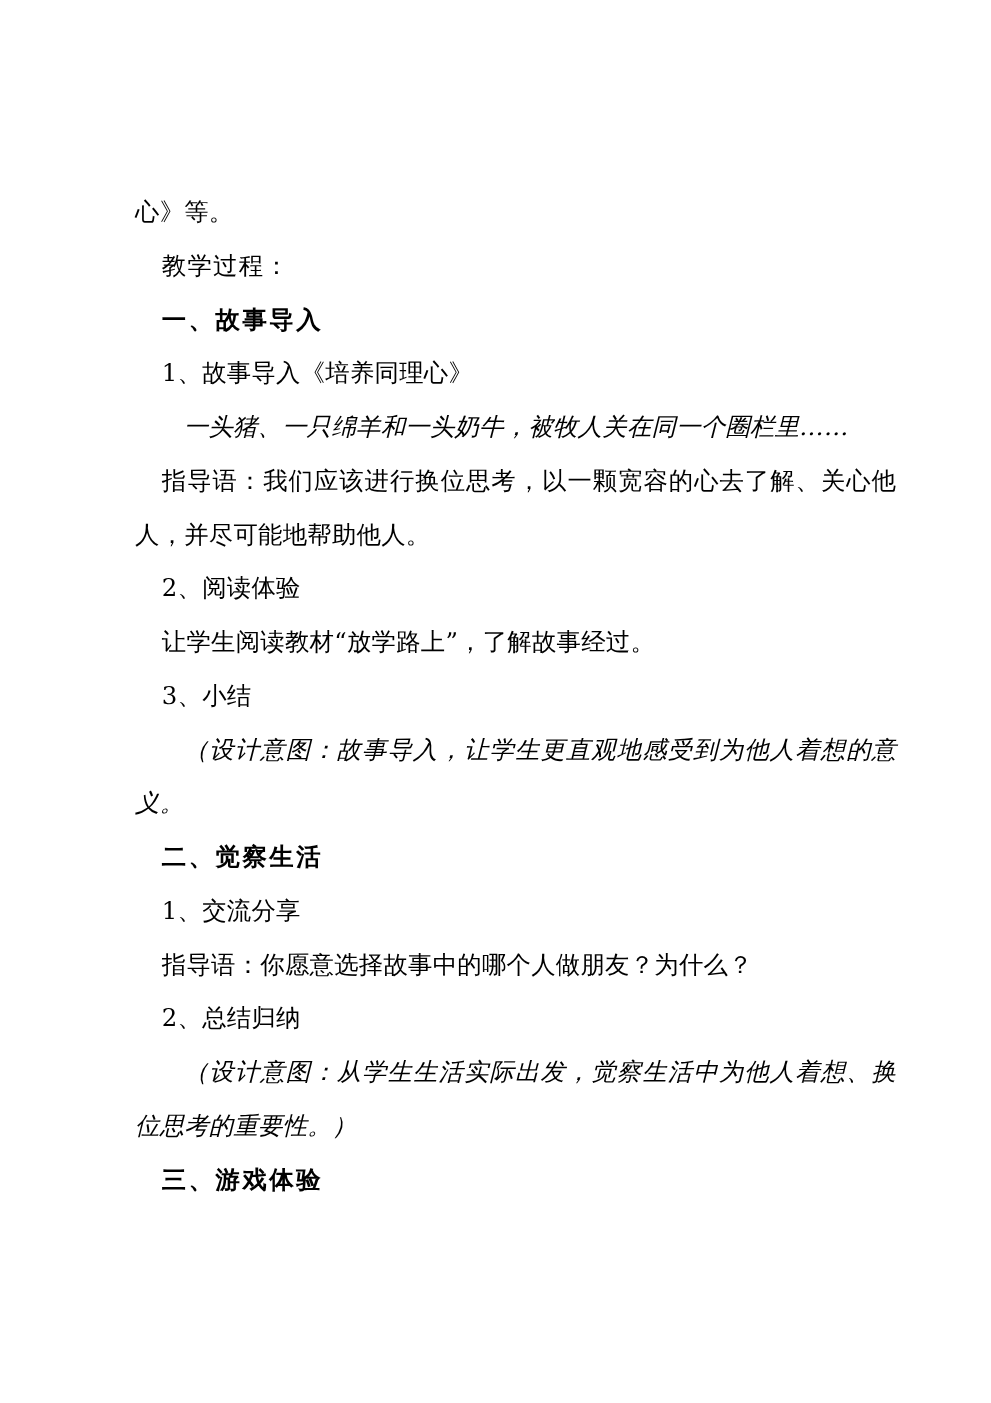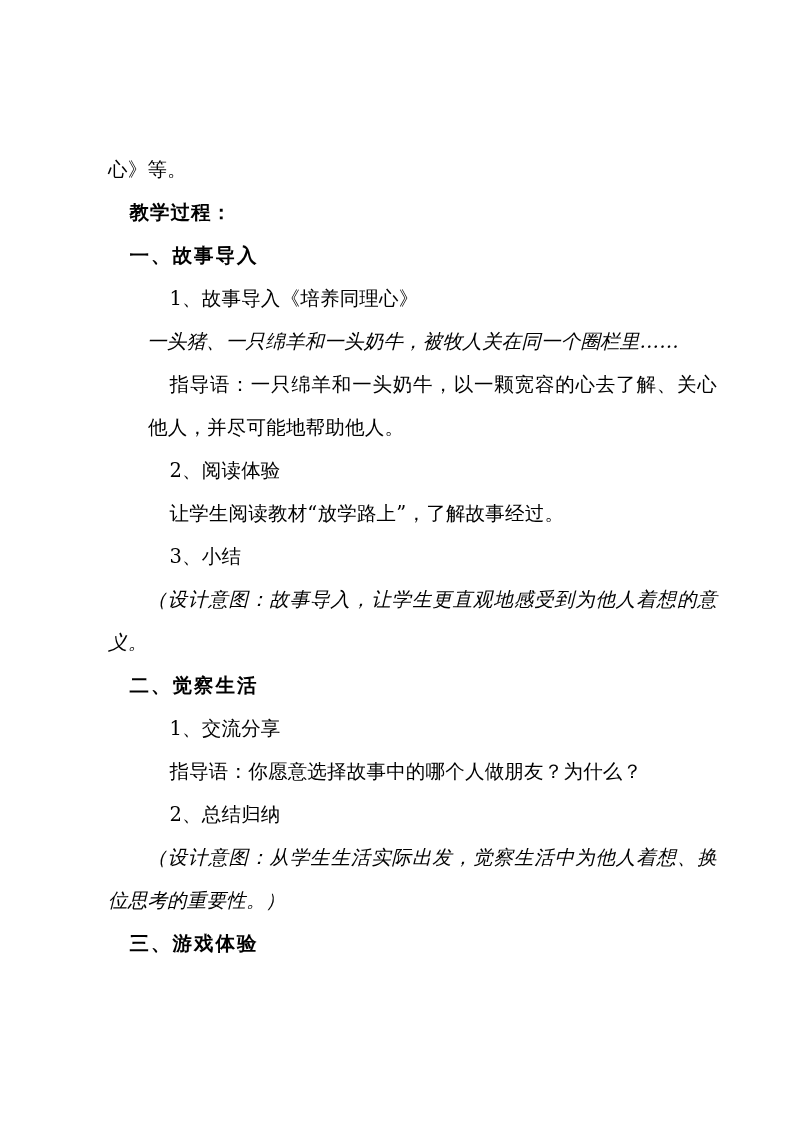--- a/index.html
+++ b/index.html
@@ -32,24 +32,23 @@
   p {
     margin: 0;
     padding: 0;
   }
   .indent {
     text-indent: 2em;
     font-style: italic;
   }
   .indent-1 {
     text-indent: 1.1em;
-    margin-left: 40px;
   }
   .heading {
-    font-weight: bold;
+    font-weight: normal;
     text-indent: 1.1em;
     letter-spacing: 1px;
   }
   .sub-heading {
     font-weight: bold;
     text-indent: 1.1em;
     letter-spacing: 2px;
   }
   .plain {
     text-indent: 0;
@@ -58,21 +57,21 @@
 </head>
 <body>
 
 <div class="page">
   <div class="doc-body">
     <p class="plain">心》等。</p>
     <p class="heading">教学过程：</p>
     <p class="sub-heading">一、故事导入</p>
     <p class="indent-1">1、故事导入《培养同理心》</p>
     <p class="indent">一头猪、一只绵羊和一头奶牛，被牧人关在同一个圈栏里……</p>
-    <p class="indent-1">指导语：一只绵羊和一头奶牛，以一颗宽容的心去了解、关心他人，并尽可能地帮助他人。</p>
+    <p class="indent-1">指导语：我们应该进行换位思考，以一颗宽容的心去了解、关心他人，并尽可能地帮助他人。</p>
     <p class="indent-1">2、阅读体验</p>
     <p class="indent-1">让学生阅读教材“放学路上”，了解故事经过。</p>
     <p class="indent-1">3、小结</p>
     <p class="indent">（设计意图：故事导入，让学生更直观地感受到为他人着想的意义。</p>
     <p class="sub-heading">二、觉察生活</p>
     <p class="indent-1">1、交流分享</p>
     <p class="indent-1">指导语：你愿意选择故事中的哪个人做朋友？为什么？</p>
     <p class="indent-1">2、总结归纳</p>
     <p class="indent">（设计意图：从学生生活实际出发，觉察生活中为他人着想、换位思考的重要性。）</p>
     <p class="sub-heading">三、游戏体验</p>

